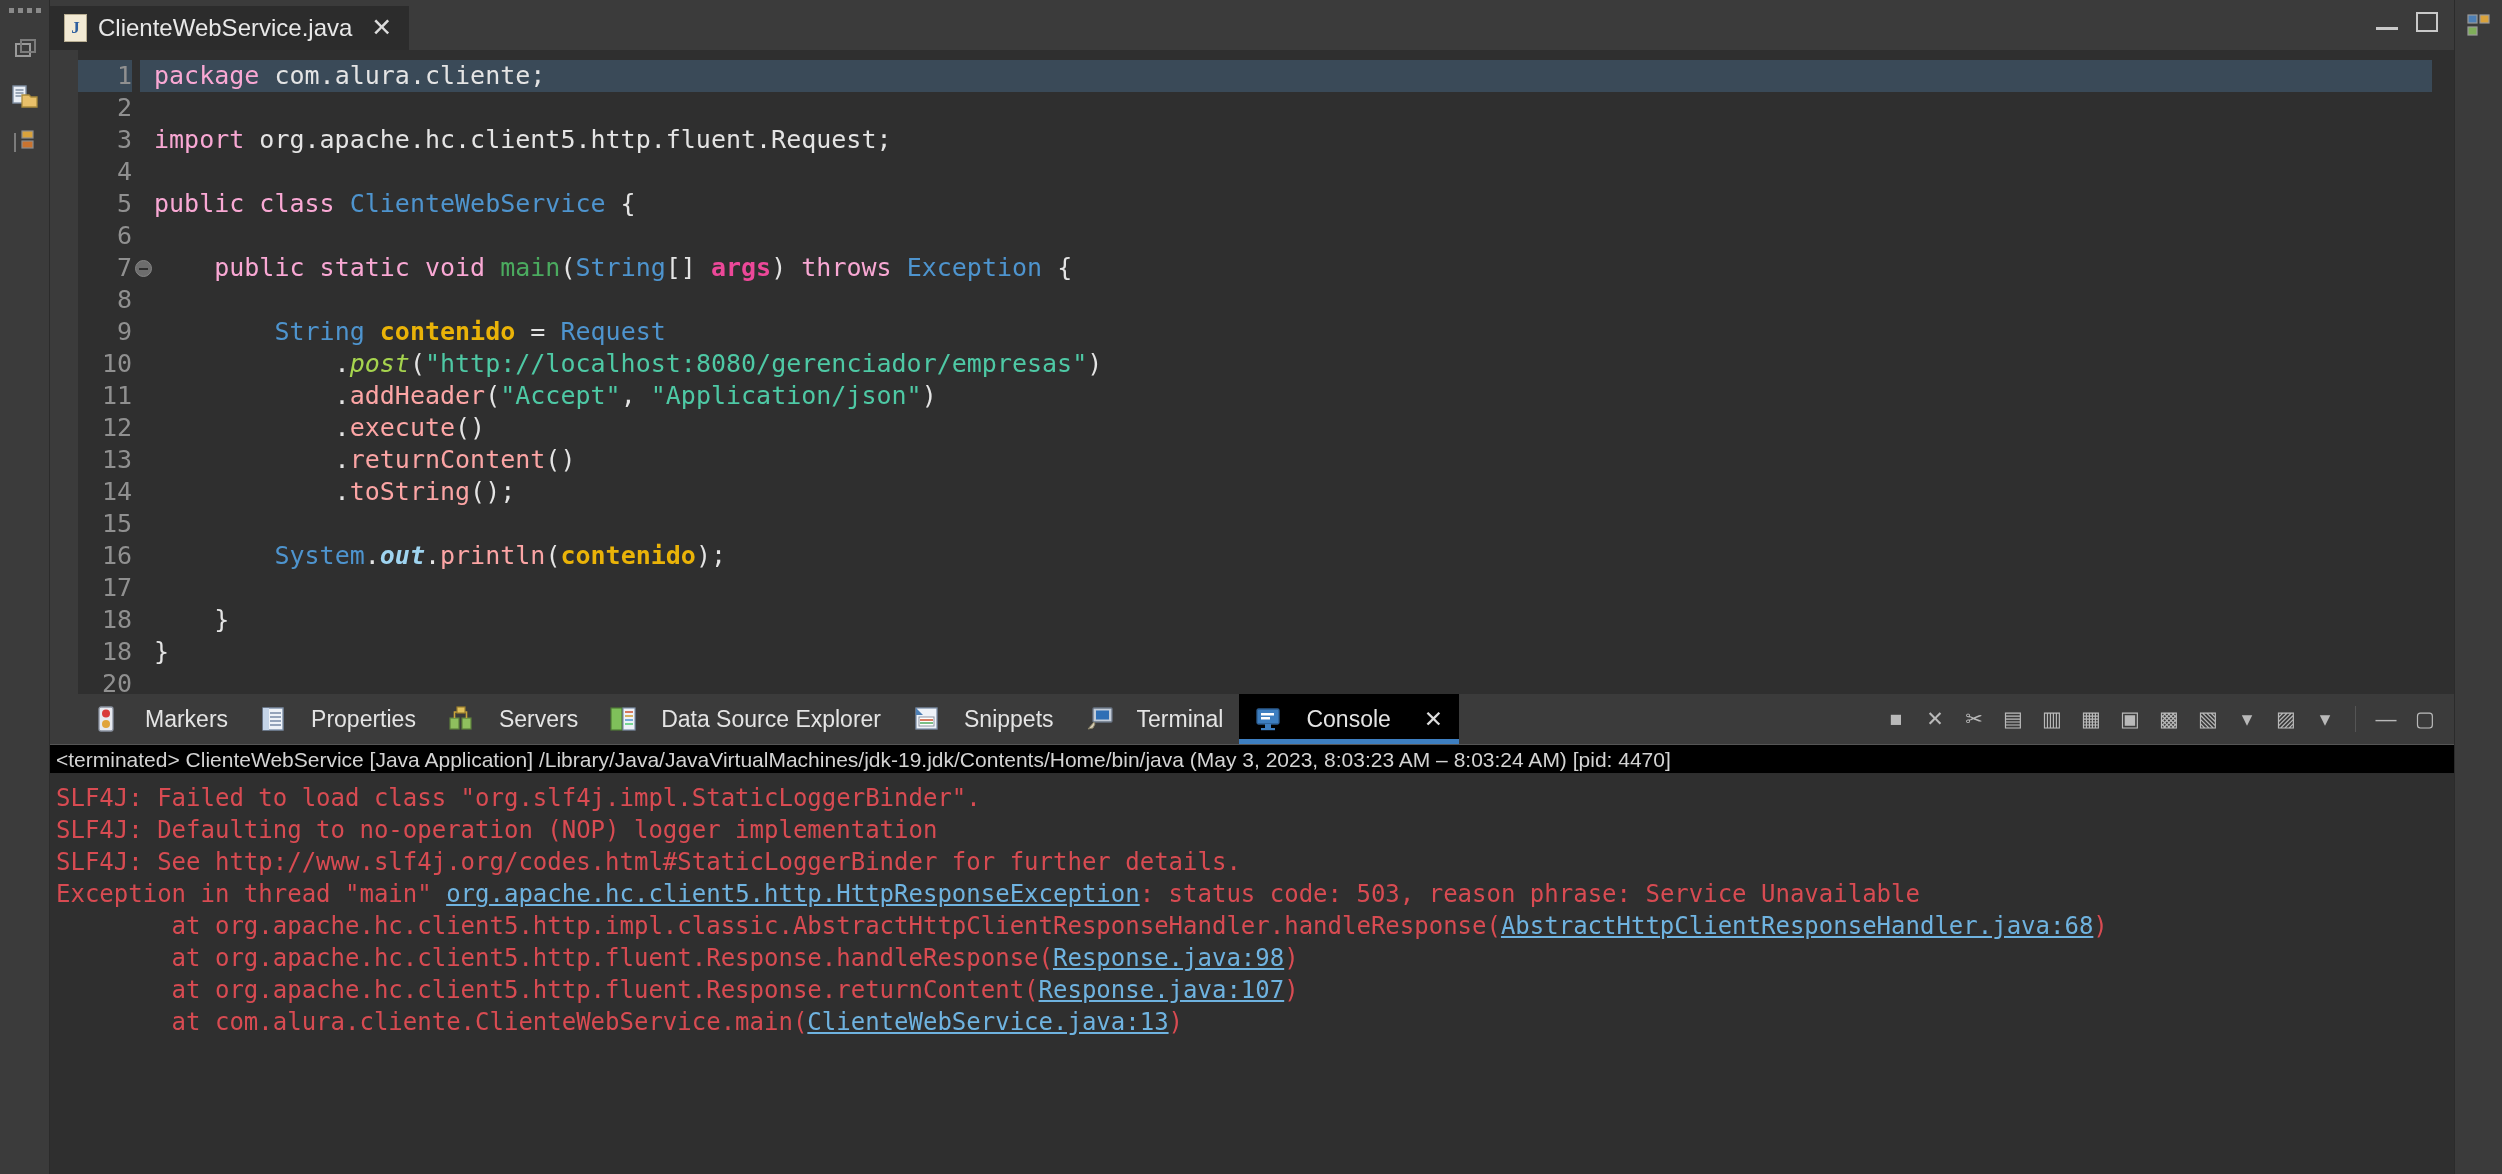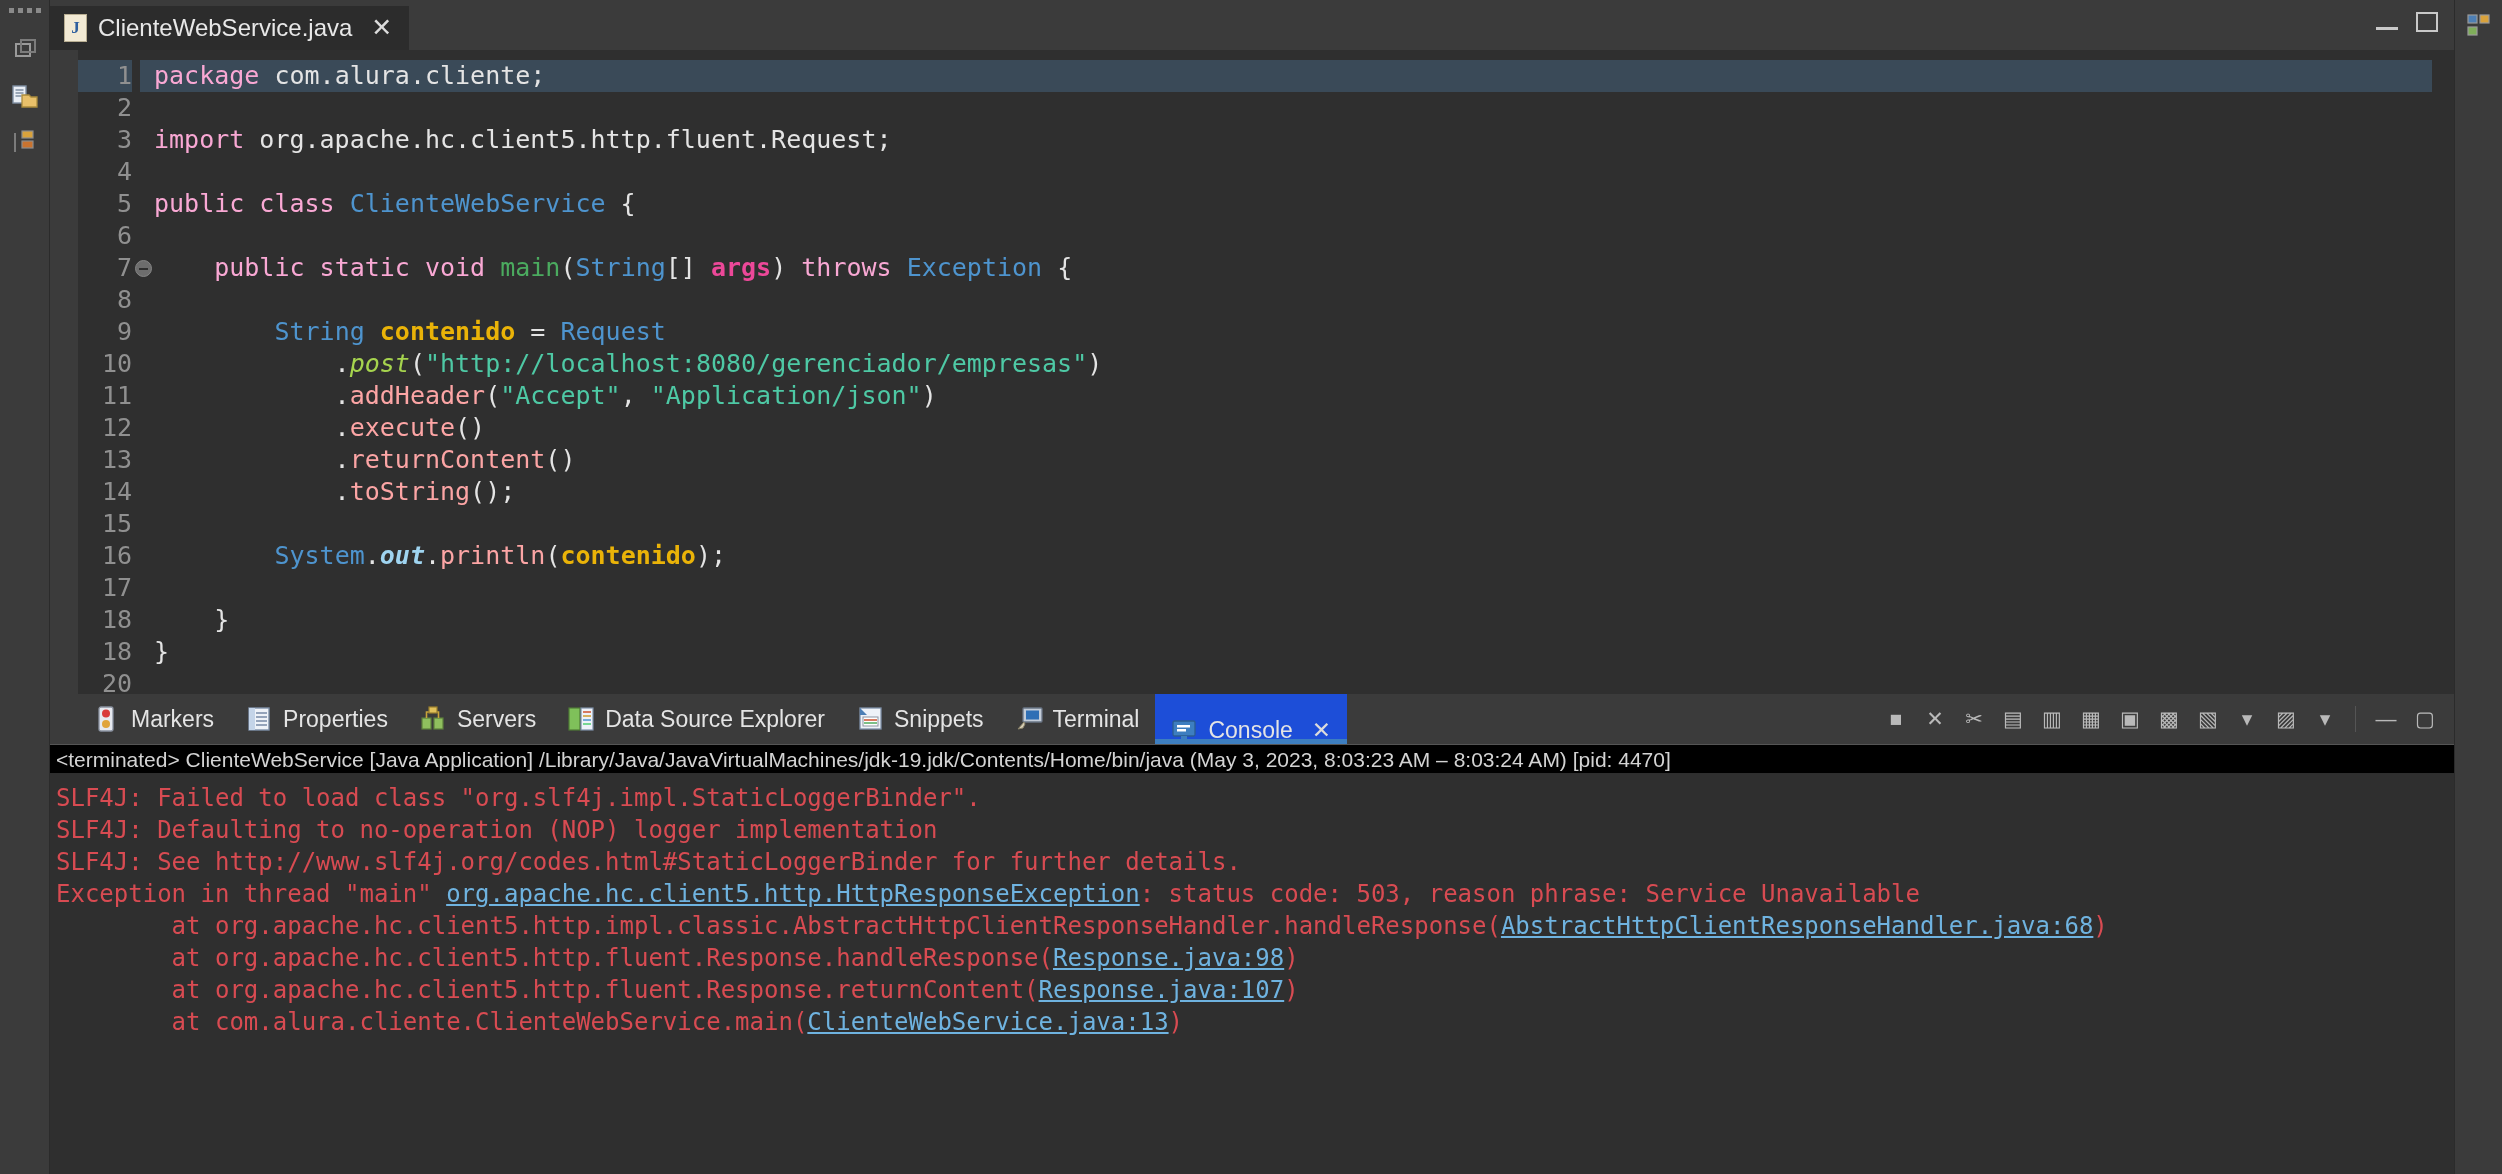--- a/index.html
+++ b/index.html
@@ -84,24 +84,24 @@
   .vscroll-right { width: 22px; background: #2f2f2f; flex: 0 0 22px; }
   .right-rail { width: 48px; background: #3b3b3b; flex: 0 0 48px; border-left: 1px solid #2b2b2b; padding-top: 10px; display:flex; flex-direction:column; align-items:center; gap: 14px;}
 
   
   .bottom { height: 480px; background: #3b3b3b; display: flex; flex-direction: column; flex: 0 0 480px; }
   .btabs {
     height: 50px; display: flex; align-items: center; background: #3b3b3b;
     position: relative; padding-left: 28px;
   }
   .btab {
-    display: flex; align-items: center; gap: 10px; height: 50px;
+    display: flex; align-items: center; gap: 24px; height: 50px;
     padding: 0 16px; color: #e4e4e4; font-size: 23px; white-space: nowrap;
   }
-  .btab.active { background: #1d4ed8; box-shadow: inset 0 -5px 0 0 #3d7ec0; align-items: flex-end; }
+  .btab.active { background: #000000; box-shadow: inset 0 -5px 0 0 #3d7ec0; }
   .btab .xclose { font-size: 23px; color: #dcdcdc; margin-left: 9px; }
   .bicon { width: 27px; height: 26px; position: relative; display: inline-block; }
 
   .btools { position: absolute; right: 14px; display: flex; align-items: center; gap: 9px; }
   .tbtn { width: 30px; height: 30px; position: relative; }
   .tsep { width: 1px; height: 26px; background: #555; margin: 0 6px; }
 
   .status-line {
     height: 30px; background: #000000; color: #d3d3d3;
     font-size: 21px; font-family: "Liberation Sans", sans-serif;

